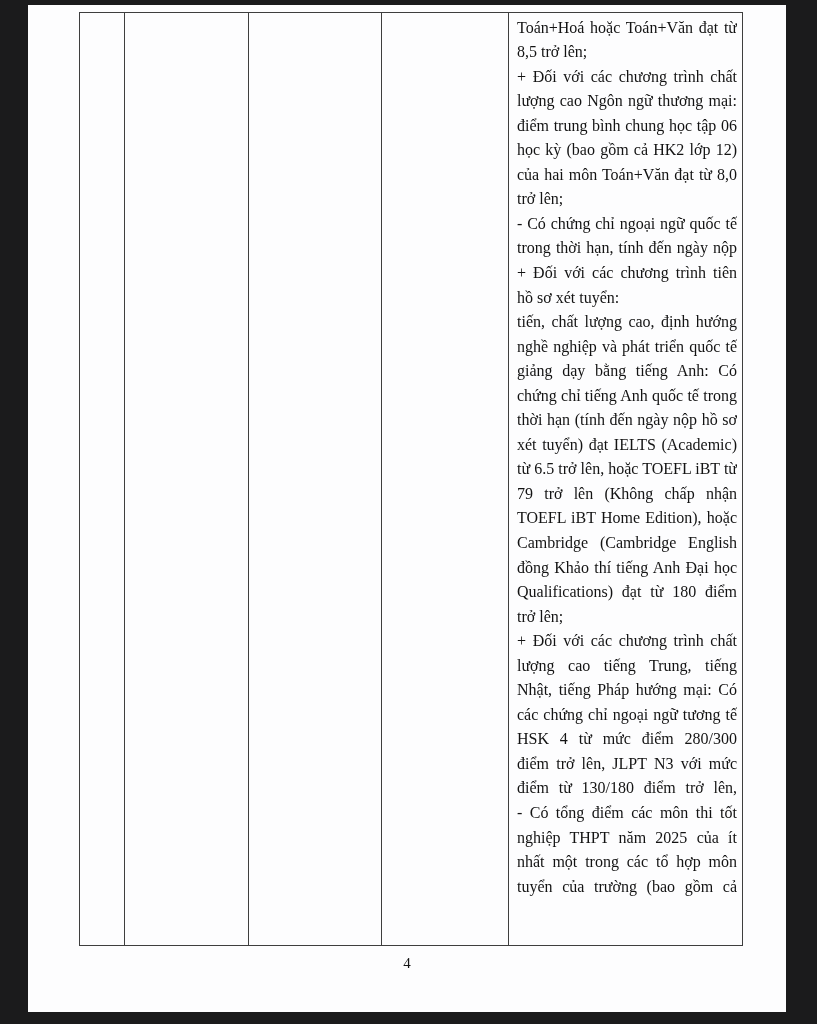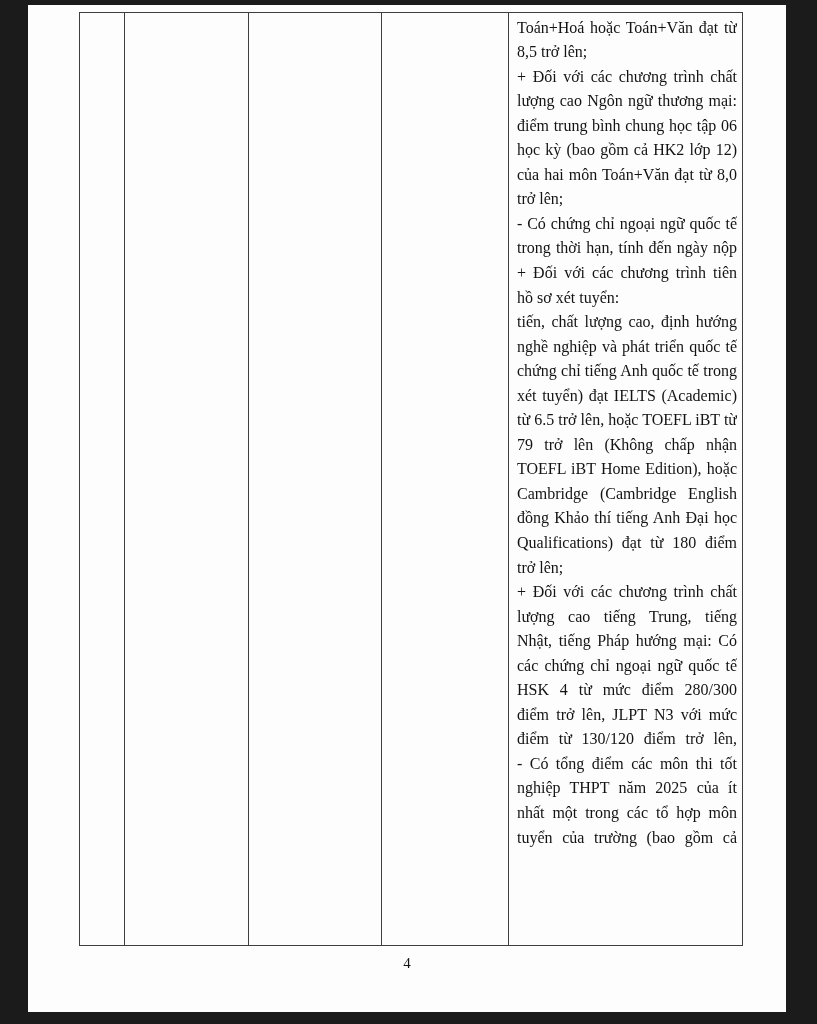--- a/index.html
+++ b/index.html
@@ -92,36 +92,38 @@
           <div class="ln">điểm trung bình chung học tập 06</div>
           <div class="ln">học kỳ (bao gồm cả HK2 lớp 12)</div>
           <div class="ln">của hai môn Toán+Văn đạt từ 8,0</div>
           <div class="ln end">trở lên;</div>
           <div class="ln">- Có chứng chỉ ngoại ngữ quốc tế</div>
           <div class="ln">trong thời hạn, tính đến ngày nộp</div>
           <div class="ln">+ Đối với các chương trình tiên</div>
           <div class="ln end">hồ sơ xét tuyển:</div>
           <div class="ln">tiến, chất lượng cao, định hướng</div>
           <div class="ln">nghề nghiệp và phát triển quốc tế</div>
+          <div class="ln">giảng dạy bằng tiếng Anh: Có</div>
           <div class="ln">chứng chỉ tiếng Anh quốc tế trong</div>
+          <div class="ln">thời hạn (tính đến ngày nộp hồ sơ</div>
           <div class="ln">xét tuyển) đạt IELTS (Academic)</div>
           <div class="ln">từ 6.5 trở lên, hoặc TOEFL iBT từ</div>
           <div class="ln">79 trở lên (Không chấp nhận</div>
           <div class="ln">TOEFL iBT Home Edition), hoặc</div>
           <div class="ln">Cambridge (Cambridge English</div>
           <div class="ln">đồng Khảo thí tiếng Anh Đại học</div>
           <div class="ln">Qualifications) đạt từ 180 điểm</div>
           <div class="ln end">trở lên;</div>
           <div class="ln">+ Đối với các chương trình chất</div>
           <div class="ln">lượng cao tiếng Trung, tiếng</div>
           <div class="ln">Nhật, tiếng Pháp hướng mại: Có</div>
-          <div class="ln">các chứng chỉ ngoại ngữ quốc tế</div>
+          <div class="ln">các chứng chỉ ngoại ngữ tương tế</div>
           <div class="ln">HSK 4 từ mức điểm 280/300</div>
           <div class="ln">điểm trở lên, JLPT N3 với mức</div>
-          <div class="ln">điểm từ 130/120 điểm trở lên,</div>
+          <div class="ln">điểm từ 130/180 điểm trở lên,</div>
           <div class="ln">- Có tổng điểm các môn thi tốt</div>
           <div class="ln">nghiệp THPT năm 2025 của ít</div>
           <div class="ln">nhất một trong các tổ hợp môn xét</div>
           <div class="ln">tuyển của trường (bao gồm cả</div>
         </div>
     </div>
     <div class="page-number">4</div>
   </div>
 </div>
 

